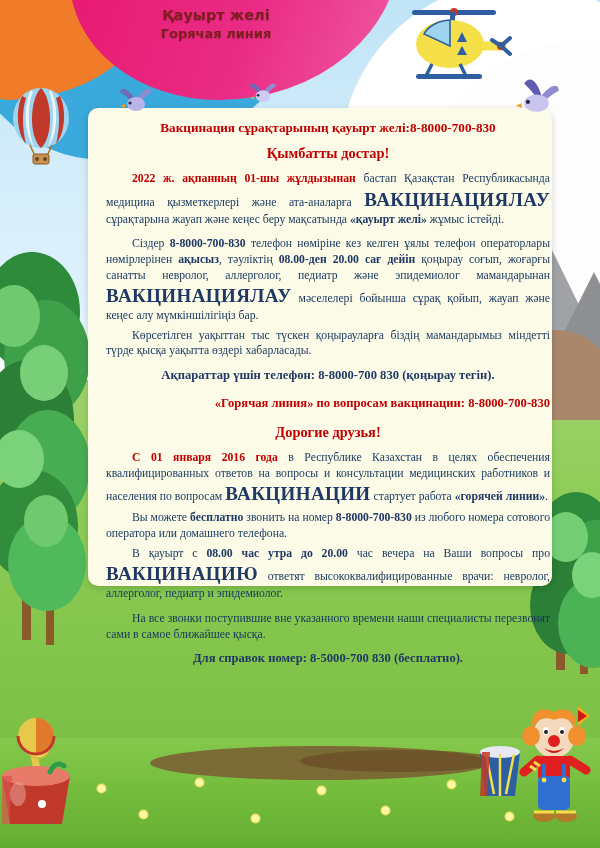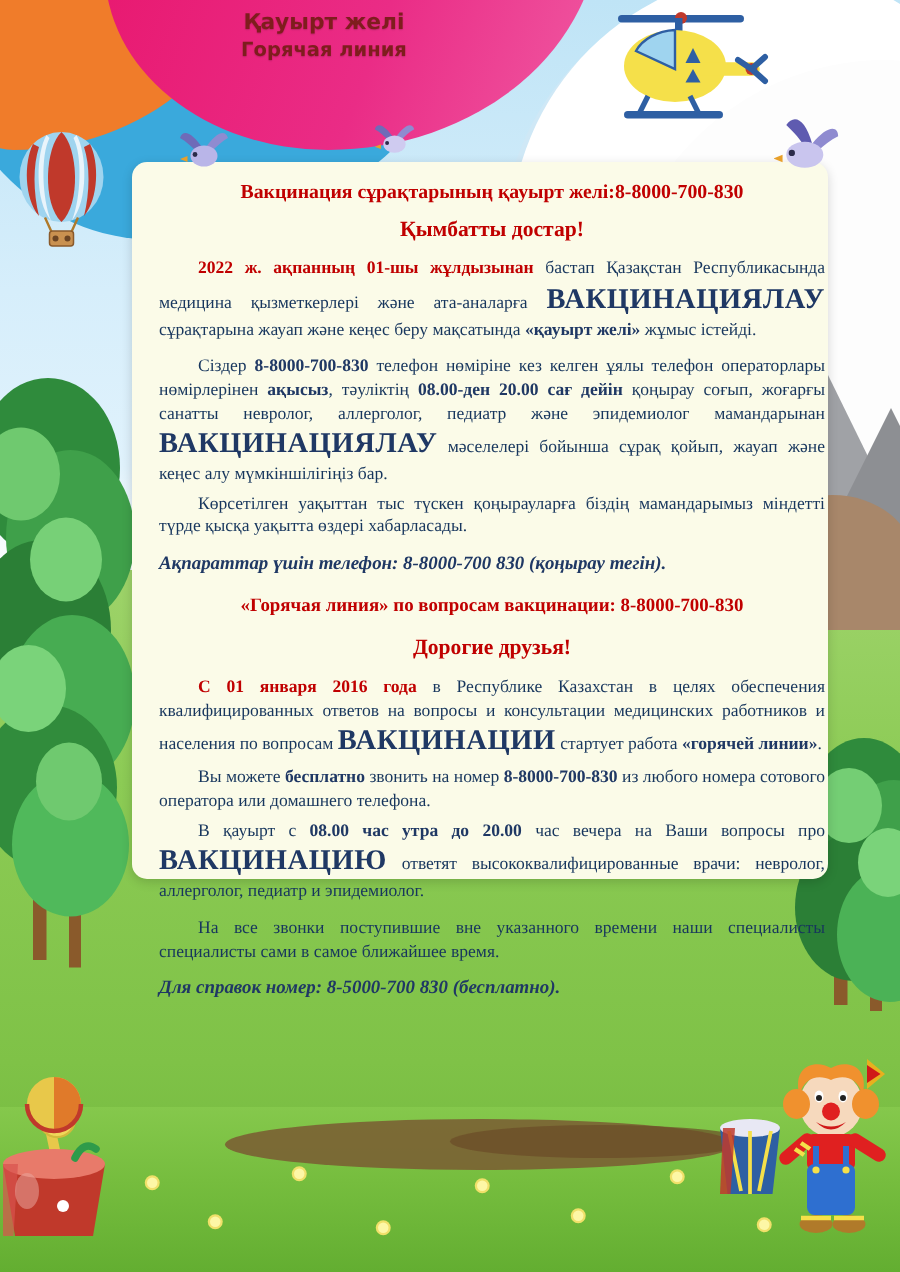--- a/index.html
+++ b/index.html
@@ -71,23 +71,23 @@
   .t-red-b{color:#c00000;font-weight:bold;}
   .t-navy-b{color:#1f3864;font-weight:bold;}
   .p{color:#17365d;font-size:11.7px;line-height:1.33;text-align:justify;
      text-justify:inter-word;margin:0 0 0 0;}
   .p.ind{text-indent:26px;}
   .gap{height:9px;}
   .gap-s{height:4px;}
 
   .head1{font-size:13.2px;margin:2px 0 0 0;}
   .head2{font-size:14.4px;margin:0;}
-  .head3{font-size:12.6px;margin:0;}
+  .head3{font-size:12.6px;margin:0;text-align:right;}
   .vbig{font-size:19px;letter-spacing:.4px;}
-  .ctr{text-align:left;font-style:italic;}
+  .ctr{text-align:center;}
   .lead{display:inline-block;width:26px;}
 
   
   .balloon{position:absolute;left:8px;top:88px;width:66px;height:78px;z-index:25;}
   .heli{position:absolute;left:398px;top:2px;width:130px;height:86px;z-index:25;}
   .bird{position:absolute;z-index:26;}
   .clown{position:absolute;left:516px;top:700px;width:76px;height:130px;z-index:25;}
   .drum-l{position:absolute;left:-2px;top:736px;width:84px;height:96px;z-index:25;}
   .drum-r{position:absolute;left:476px;top:742px;width:48px;height:62px;z-index:24;}
   .ball{position:absolute;left:16px;top:716px;width:40px;height:40px;z-index:26;}
@@ -303,20 +303,20 @@
     <div class="gap-s"></div>
 
     <p class="p"><span class="lead"></span><span>Вы можете </span><span class="t-navy-b">бесплатно</span><span> звонить на номер </span><span class="t-navy-b">8-8000-700-830</span><span> из любого номера сотового оператора или домашнего телефона.</span></p>
 
     <div class="gap-s"></div>
 
     <p class="p"><span class="lead"></span><span>В қауырт с </span><span class="t-navy-b">08.00 час утра до 20.00</span><span> час вечера на Ваши вопросы про </span><span class="t-navy-b vbig">ВАКЦИНАЦИЮ</span><span> ответят высококвалифицированные врачи: невролог, аллерголог, педиатр и эпидемиолог.</span></p>
 
     <div class="gap"></div>
 
-    <p class="p ind">На все звонки поступившие вне указанного времени наши специалисты специалисты сами в самое ближайшее время.</p>
+    <p class="p ind">На все звонки поступившие вне указанного времени наши специалисты перезвонят сами в самое ближайшее қысқа.</p>
 
     <div class="gap"></div>
 
     <p class="t-navy-b ctr head3">Для справок номер: 8-5000-700 830 (бесплатно).</p>
 
   </div>
 </div>
 
 </body></html>

